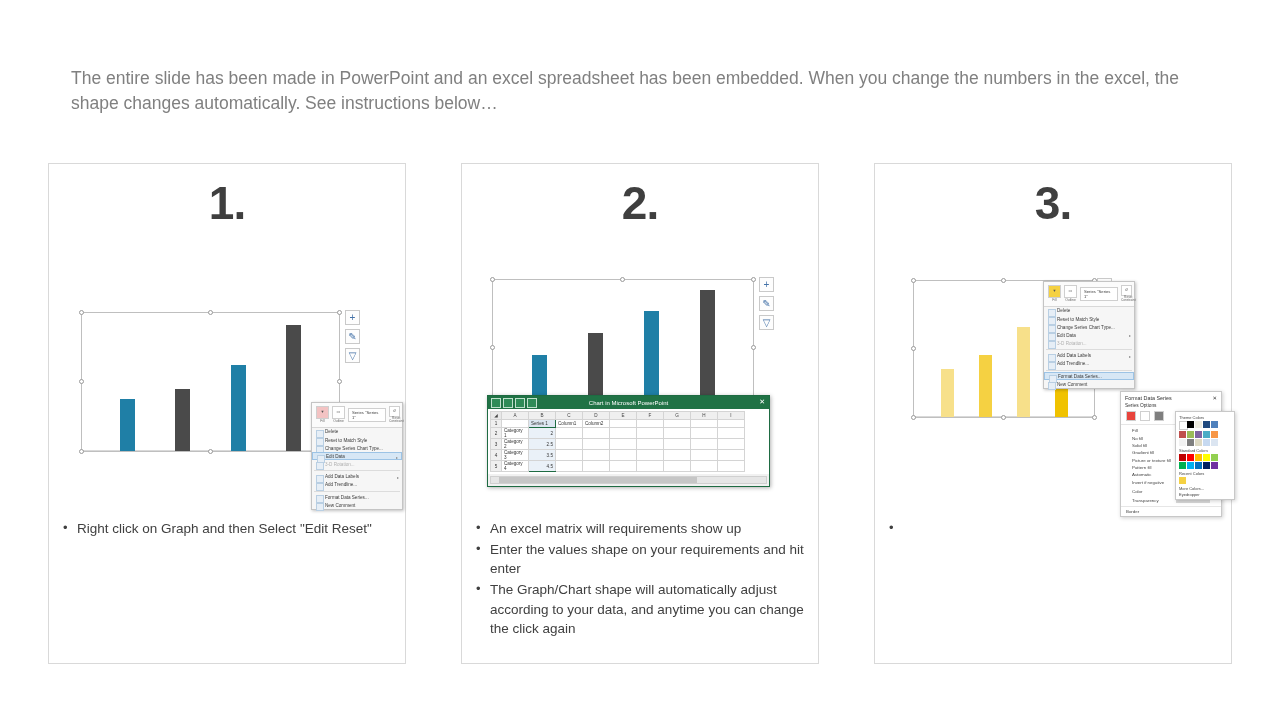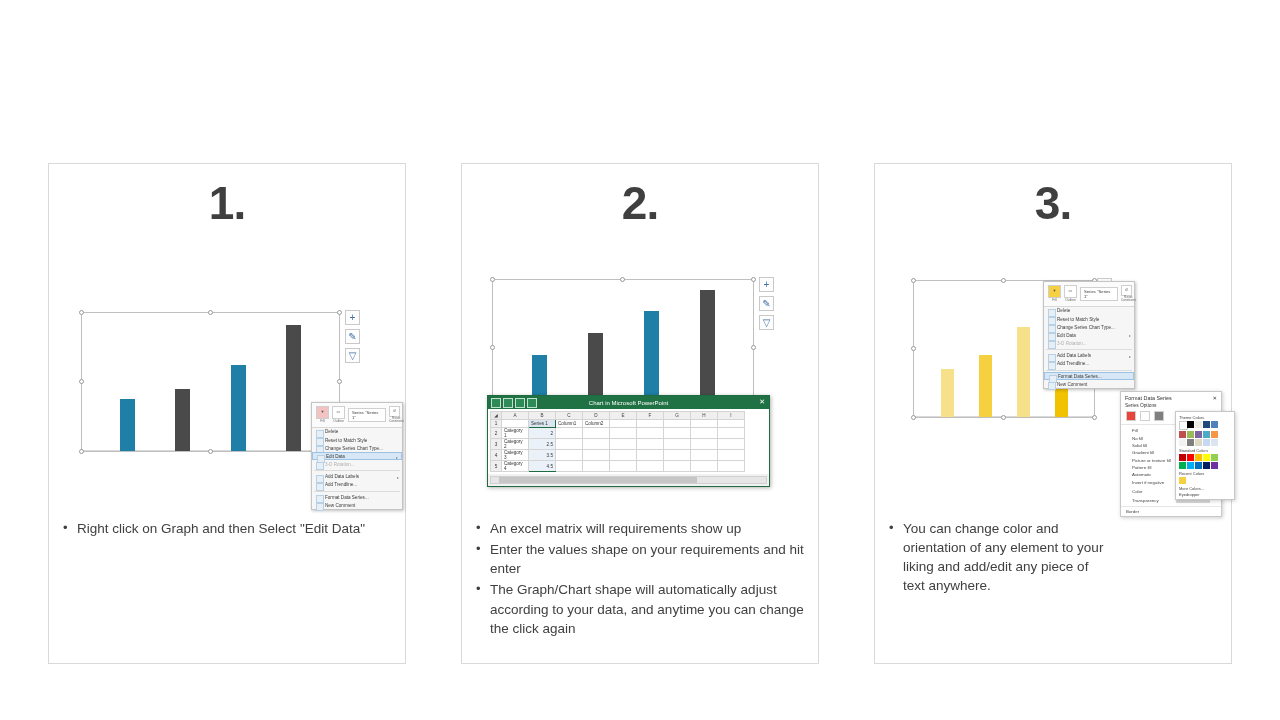--- a/index.html
+++ b/index.html
@@ -247,20 +247,21 @@
   .fmt-icons span { width: 8px; height: 8px; border: 1px solid #cfcfcf; display:inline-block; }
   .swatch-grid { display: grid; grid-template-columns: repeat(10, 7px); gap: 1px; }
   .swatch { width: 7px; height: 7px; }
   .pane-section { border-top: 1px solid #e6e6e6; padding: 2px 5px; }
 </style>
 </head>
 <body>
 
 <div class="slide">
 
+  <div class="subtitle">The entire slide has been made in PowerPoint and an excel spreadsheet has been embedded. When you change the numbers in the excel, the shape changes automatically. See instructions below…</div>
 
   <div class="cards">
 
     <div class="card">
       <div class="card-num">1.</div>
 
       <div class="card-figure">
 
         <div class="chartbox" style="left:32px; top:76px; width:257px; height:138px;">
           <div class="baseline"></div>
@@ -314,21 +315,21 @@
             <div class="ctx-sep"></div>
             <div class="ctx-item"><span class="ic"></span><span>Format Data Series...</span></div>
             <div class="ctx-item"><span class="ic"></span><span>New Comment</span></div>
           </div>
         </div>
       </div>
 
       <div class="bullets">
         <div class="bullet">
           <span class="dot">•</span>
-          <span class="txt">Right click on Graph and then Select "Edit Data"</span>
+          <span class="txt">Right click on Graph and then Select "Edit Reset"</span>
         </div>
       </div>
     </div>
 
     <div class="card">
       <div class="card-num">2.</div>
 
       <div class="card-figure">
         <div class="chartbox" style="left:30px; top:43px; width:260px; height:135px;">
           <div class="baseline"></div>
@@ -600,19 +601,18 @@
             <span class="swatch" style="background:#f5d142;"></span>
           </div>
           <div style="font-size:4px;color:#444;margin-top:2px;">More Colors...</div>
           <div style="font-size:4px;color:#444;margin-top:1px;">Eyedropper</div>
         </div>
       </div>
 
       <div class="bullets">
         <div class="bullet">
           <span class="dot">•</span>
-          <span class="txt" style="max-width:205px;">You can change color and orientation of any element to your liking and add/edit any piece of text anywhere.</span>
         </div>
       </div>
     </div>
 
   </div>
 </div>
 
 </body></html>

